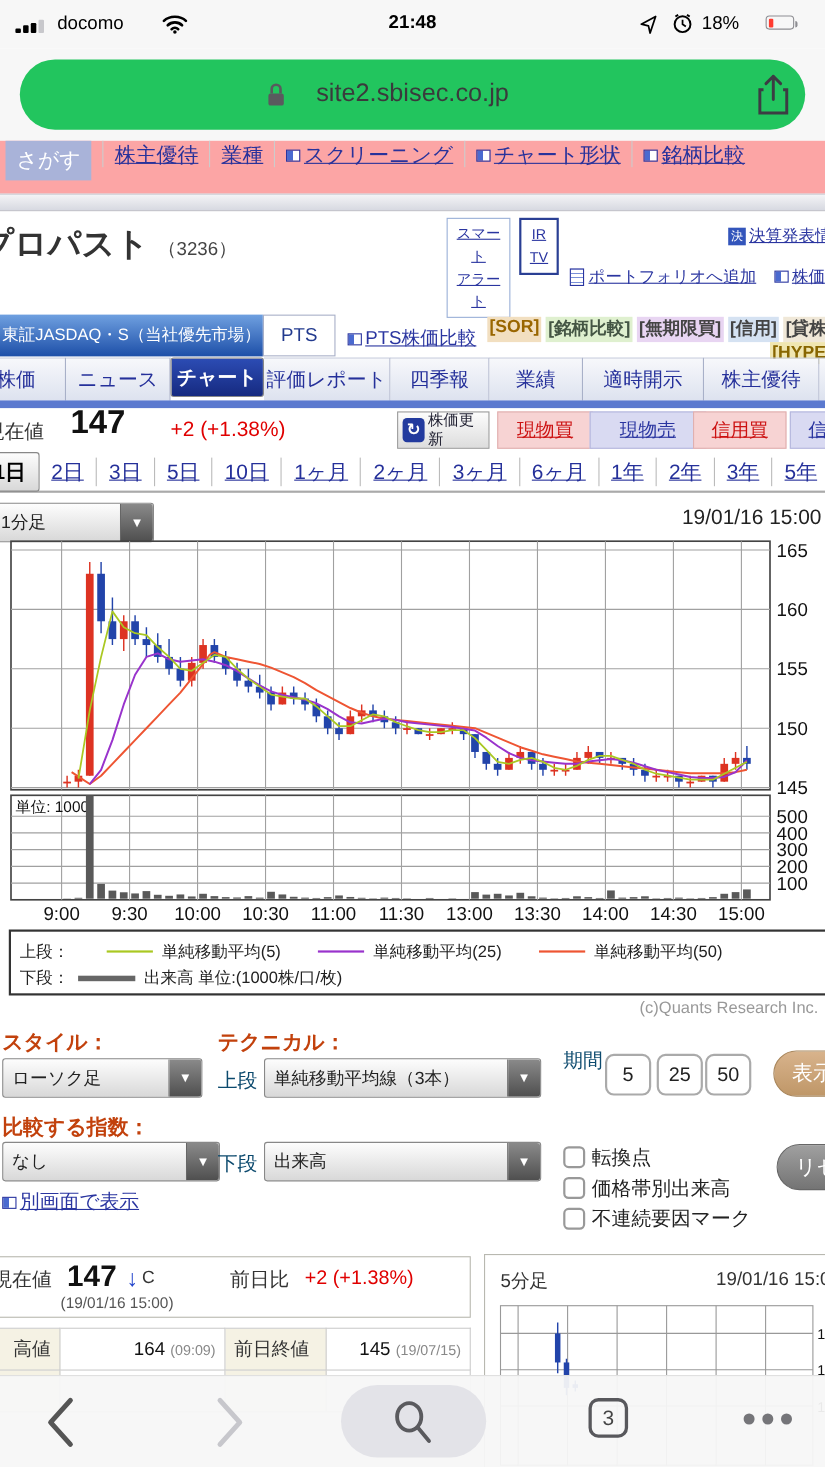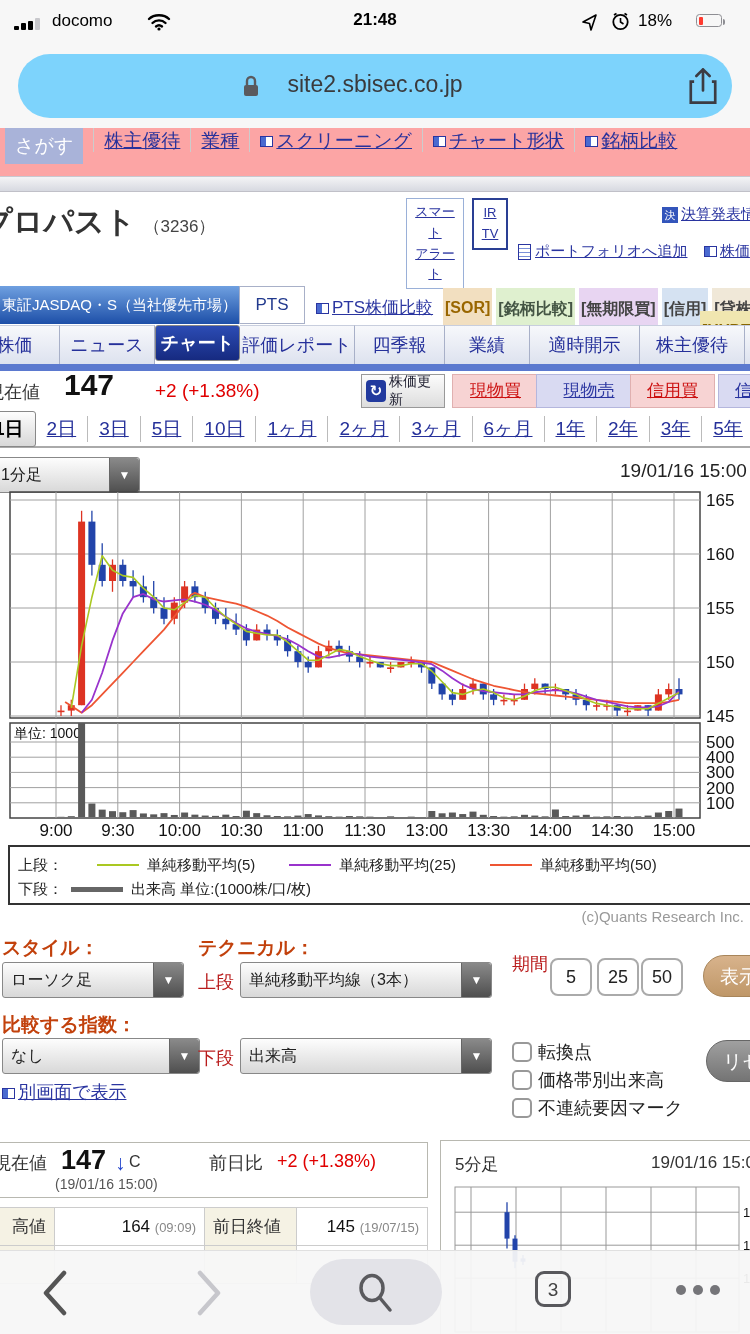--- a/index.html
+++ b/index.html
@@ -17,21 +17,21 @@
   .sig-bars span:nth-child(3){height:9px}.sig-bars span:nth-child(4){height:12px;background:#c8c8cc}
   #carrier { left:52px; top:11px; font-size:17px; color:#000; }
   #clock { left:0; top:10px; width:750px; text-align:center; font-size:17px; font-weight:bold; color:#000; }
   #batt-pct { left:638px; top:11px; font-size:17px; color:#000; }
   .batt { left:696px; top:14px; width:26px; height:13px; border:1px solid #8e8e93; border-radius:3.5px; padding:1.5px; }
   .batt i { display:block; width:20%; height:100%; background:#ff3b30; border-radius:1px; }
   .batt:after { content:""; position:absolute; right:-4px; top:3.5px; width:2.5px; height:6px; background:#8e8e93; border-radius:0 2px 2px 0; }
 
   
   #url-bar { top:44px; left:0; width:750px; height:84px; background:#f7f7f7; }
-  #url-pill { position:absolute; left:18px; top:10px; width:714px; height:64px; background:#7dd3fc; border-radius:32px; }
+  #url-pill { position:absolute; left:18px; top:10px; width:714px; height:64px; background:#22c55e; border-radius:32px; }
   #url-text { position:absolute; left:0; top:17px; width:100%; text-align:center; font-size:23px; color:#3a3a3c; }
 
   
   #site-nav { top:128px; left:0; width:750px; height:48px; background:#fca5a5; display:flex; align-items:flex-start; padding-left:5px; }
   .nav-item { font-size:19px; color:#28329b; text-decoration:underline; white-space:nowrap; }
   .nav-item.active { background:#a9b3d9; color:#fff; text-decoration:none; padding:5px 10px; }
   .nav-sep { width:1px; height:24px; background:#ccc; margin:0 10px; }
   .win-ico { display:inline-block; width:13px; height:11px; border:1px solid #2a35a0; background:linear-gradient(to right,#4a6ad0 45%,#fff 45%); vertical-align:middle; margin-right:3px; }
   #grad-bar { top:176px; left:0; width:750px; height:16px; background:linear-gradient(#f4f4f6,#d7d9e1); border-top:1px solid #c8c8d0; border-bottom:1px solid #c0c0c8; }
 
@@ -43,21 +43,21 @@
   #irtv-box { border:2px solid #2a3f94; }
   .hdr-link { font-size:15px; color:#2a35a0; text-decoration:underline; }
   .kessan-ico { display:inline-block; width:16px; height:16px; background:#3355bb; color:#fff; font-size:11px; line-height:16px; text-align:center; vertical-align:middle; margin-right:3px; }
   .doc-ico { display:inline-block; width:13px; height:16px; border:1px solid #2a35a0; background:repeating-linear-gradient(#fff,#fff 3px,#7a90d8 3px,#7a90d8 4px); vertical-align:middle; margin-right:4px; }
 
   
   #mkt-tab { left:-12px; top:286px; width:251px; height:38px; background:linear-gradient(#6fa0e0,#1d4fa8); color:#fff; font-size:15px; line-height:38px; padding-left:14px; white-space:nowrap; overflow:hidden; }
   #pts-tab { left:239px; top:286px; width:66px; height:38px; background:#fff; border:1px solid #a8b0c8; color:#223a8e; font-size:17px; text-align:center; line-height:36px; }
   #pts-compare { left:316px; top:296px; font-size:17px; }
   .badge-row { display:flex; gap:4px; font-size:16px; font-weight:bold; white-space:nowrap; }
-  .badge { padding:11px 2px; color:#444; }
+  .badge { padding:1px 2px; color:#444; }
 
   
   #main-tabs { top:325px; left:-30px; height:39px; display:flex; }
   .mtab { height:39px; display:flex; align-items:center; justify-content:center; font-size:18px; color:#25309a; background:linear-gradient(#f7f8fb,#dde2ef); border-right:1px solid #a8b0c8; border-top:1px solid #c8cede; }
   .mtab.sel { background:linear-gradient(#2c4cb4,#162a80); color:#fff; font-weight:bold; }
   #tabs-underline { top:364px; left:0; width:750px; height:7px; background:#5b79cf; }
 
   
   #cur-label { left:-14px; top:380px; font-size:18px; color:#333; }
   #cur-price { left:64px; top:368px; font-size:30px; font-weight:bold; color:#111; }
@@ -82,21 +82,21 @@
 
   
   #legend-box { left:8px; top:845px; width:758px; height:60px; border:2px solid #333; padding:6px 8px; font-size:15px; color:#222; }
   .leg-row { display:flex; align-items:center; gap:8px; height:24px; }
   .leg-swatch { width:42px; height:2px; display:inline-block; }
   .leg-thick { width:52px; height:5px; background:#666; }
   #copyright { left:0; top:908px; width:744px; text-align:right; font-size:15px; color:#999; }
 
   
   .ctl-label { font-size:19px; font-weight:bold; color:#c2410c; }
-  .inline-label { font-size:18px; color:#b91c1c; }
+  .inline-label { font-size:18px; color:#0c4a6e; }
   .num-input { width:42px; height:38px; border:2px solid #aaa; border-radius:8px; text-align:center; font-size:18px; color:#222; background:#fff; }
   .pill-btn { height:42px; border-radius:21px; color:#fff; font-size:19px; text-align:left; padding-left:16px; line-height:42px; white-space:nowrap; }
   #show-btn { left:703px; top:955px; width:120px; background:linear-gradient(#d8b38c,#bf9768); border:1px solid #a8855a; }
   #reset-btn { left:706px; top:1040px; width:120px; background:linear-gradient(#a0a0a0,#747474); border:1px solid #666; }
   .chk-row { display:flex; align-items:center; gap:6px; font-size:18px; color:#222; height:28px; }
   .chk-box { width:20px; height:20px; border:2px solid #999; border-radius:5px; background:#fff; }
   #open-window { left:2px; top:1080px; font-size:18px; }
 
   
   #sum-box { left:-12px; top:1142px; width:440px; height:56px; border:1px solid #b8b8b0; background:#fff; }

